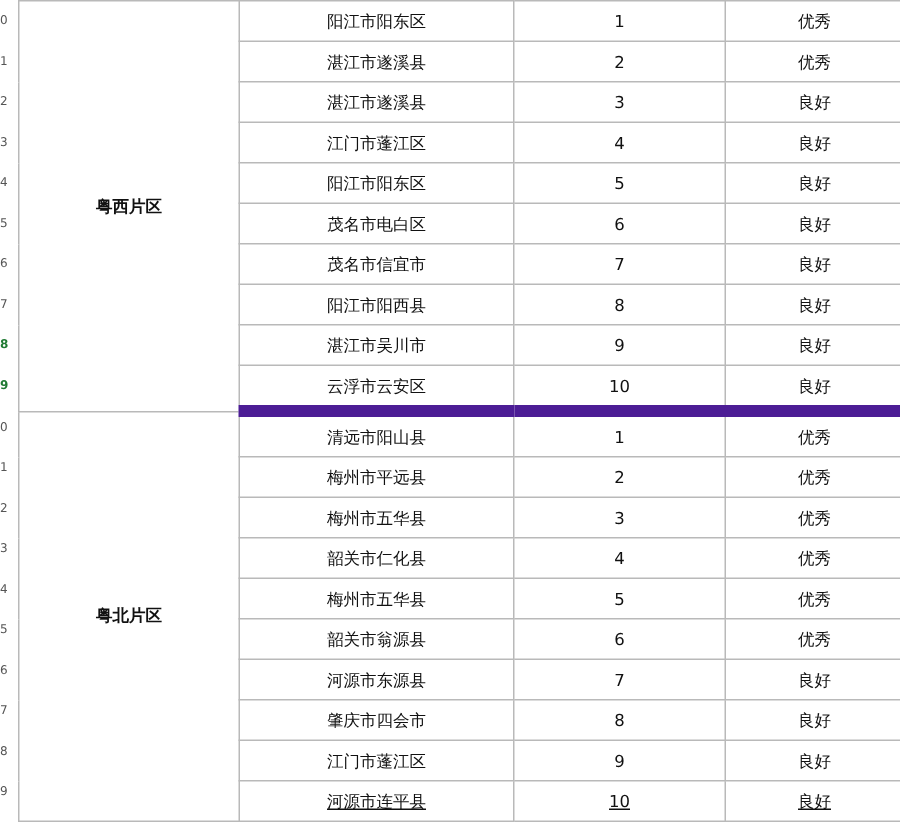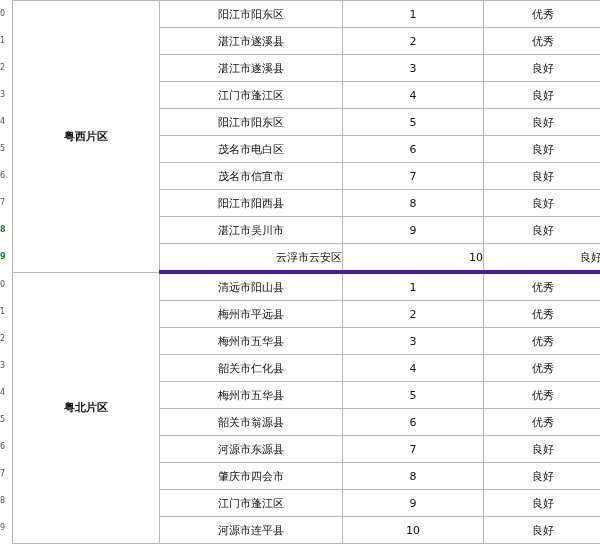--- a/index.html
+++ b/index.html
@@ -72,25 +72,25 @@
   }
   td.c-rank {
     width: 140px;
   }
   td.c-grade {
     width: 118px;
     font-size: 12px;
   }
   
   tr.block-end td {
-    border-bottom: 4px solid #4c1d95;
-    text-align: right;
+    border-bottom: 8px solid #4c1d95;
   }
   tr.last-row td {
     border-bottom: 1px solid #b9b9b9;
+    text-decoration: underline;
   }
   
   .rh.hl {
     color: #1f7a33;
     font-weight: bold;
   }
 </style>
 </head>
 <body>
 

